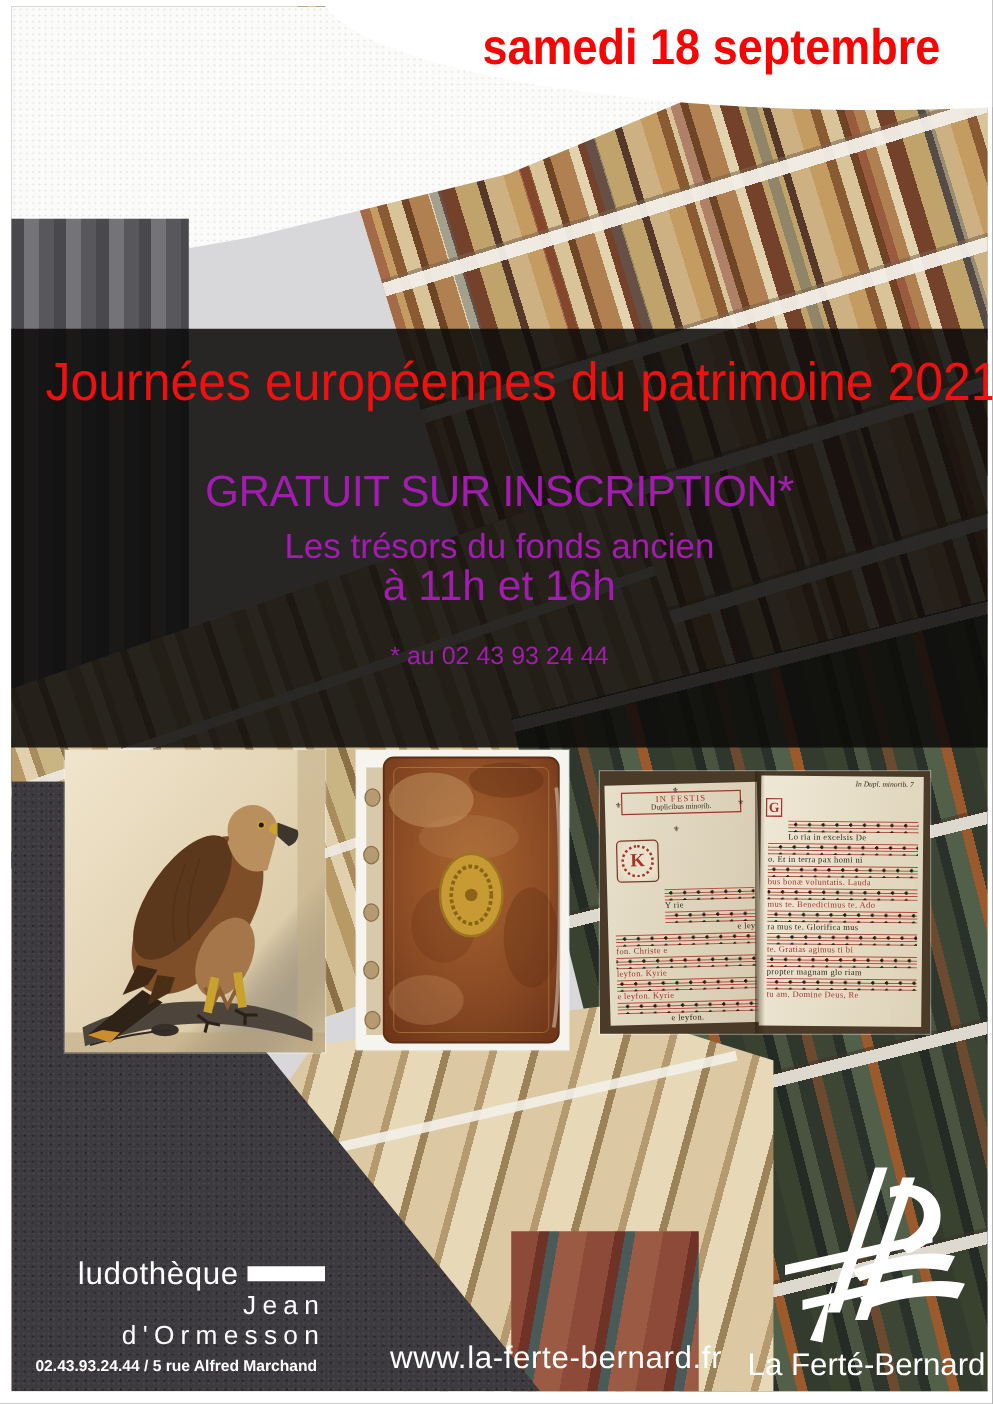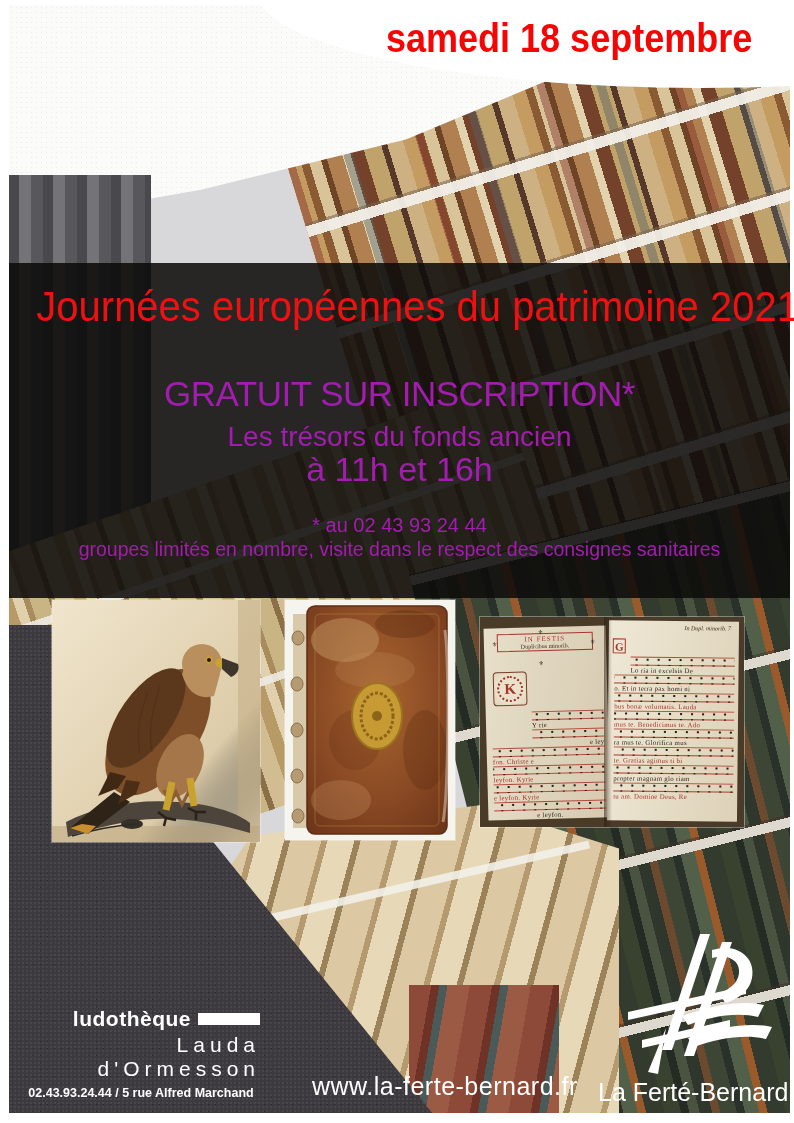--- a/index.html
+++ b/index.html
@@ -91,21 +91,21 @@
       repeating-linear-gradient(180deg, #b24a3a 0, #b24a3a .7px, transparent .7px, transparent 2.8px);
     background-size:11px 6px,auto;}
   .ms-line{font:6.8px "Liberation Serif",serif;color:#32261a;letter-spacing:.3px;height:9px;line-height:9px;white-space:nowrap;overflow:hidden;}
   .ms-line.red{color:#a33227;}
   .ms-indent{margin-left:40px;}
   .ms-hdr{font:italic 6px "Liberation Serif",serif;color:#3a2c1e;text-align:right;margin:4px 8px 2px 0;}
 
   
   .lib-logo{position:absolute;left:22px;top:1008px;width:238px;z-index:8;color:#fff;text-align:right;}
   .lib-row{white-space:nowrap;}
-  .lib-word1{font-weight:bold;font-size:21px;letter-spacing:.5px;line-height:22px;vertical-align:middle;}
+  .lib-word1{font-weight:normal;font-size:25px;letter-spacing:.5px;line-height:22px;vertical-align:middle;}
   .lib-word2{font-weight:bold;font-size:28px;letter-spacing:.5px;line-height:26px;vertical-align:middle;}
   .lib-bar{display:inline-block;vertical-align:middle;background:#fff;margin-left:7px;}
   .bar1{width:62px;height:12px;}
   .bar2{width:64px;height:15px;}
   .lib-name{font-size:21px;letter-spacing:5px;margin-top:3px;line-height:24px;}
   .lib-contact{font-weight:bold;font-size:12.5px;text-align:center;margin-top:5px;}
   .city-url{position:absolute;left:312px;top:1072px;z-index:8;color:#fff;font-size:25px;letter-spacing:.5px;white-space:nowrap;}
   .city-logo{position:absolute;left:612px;top:928px;z-index:8;}
   .city-name{position:absolute;left:598px;top:1078px;width:192px;text-align:left;z-index:8;color:#fff;font-size:25px;}
 </style>
@@ -129,21 +129,20 @@
 
   <div class="banner-shape"></div>
   <div class="banner-date">samedi 18 septembre</div>
 
   <div class="overlay-band"></div>
   <div class="band-text headline">Journées européennes du patrimoine 2021</div>
   <div class="band-text free-line">GRATUIT SUR INSCRIPTION*</div>
   <div class="band-text title-line">Les trésors du fonds ancien</div>
   <div class="band-text time-line">à 11h et 16h</div>
   <div class="band-text phone-note">* au 02 43 93 24 44</div>
-  <div class="band-text sanitary-note">groupes limités en nombre, visite dans le respect des consignes sanitaires</div>
 
   <div class="ph ph-eagle">
     <svg width="208" height="242" viewBox="0 0 208 242">
       <defs>
         <linearGradient id="paper" x1="0" y1="0" x2="1" y2="1">
           <stop offset="0" stop-color="#f0e5cd"></stop>
             <stop offset=".7" stop-color="#ddcca9"></stop>
             <stop offset="1" stop-color="#c9b astonished" stop-opacity="0"></stop>
         </linearGradient>
       </defs>
@@ -269,21 +268,21 @@
         <div class="stave" style="background-position-x:5px"></div>
         <div class="ms-line red">tu am. Domine Deus, Re</div>
       </div>
     </div>
   </div>
 
   <div class="lib-logo">
     <div class="lib-row">
       <span class="lib-word1">ludothèque</span><span class="lib-bar bar1"></span>
     </div>
-    <div class="lib-name">Lauda d'Ormesson</div>
+    <div class="lib-name">Jean d'Ormesson</div>
     <div class="lib-contact">02.43.93.24.44 / 5 rue Alfred Marchand</div>
 
   </div>
 
   <div class="city-url">www.la-ferte-bernard.fr</div>
 
   <div class="city-logo">
     <svg width="170" height="150" viewBox="0 0 170 150">
       <g fill="#ffffff">
         <path d="M50 122 L88 6 L98 6 L60 122 Z"></path>

